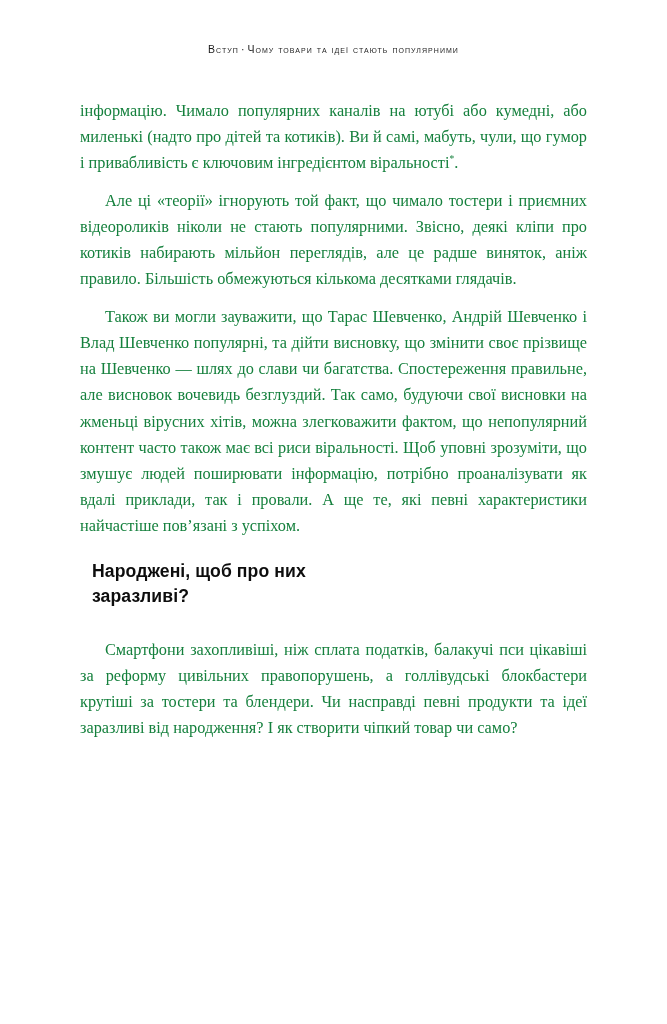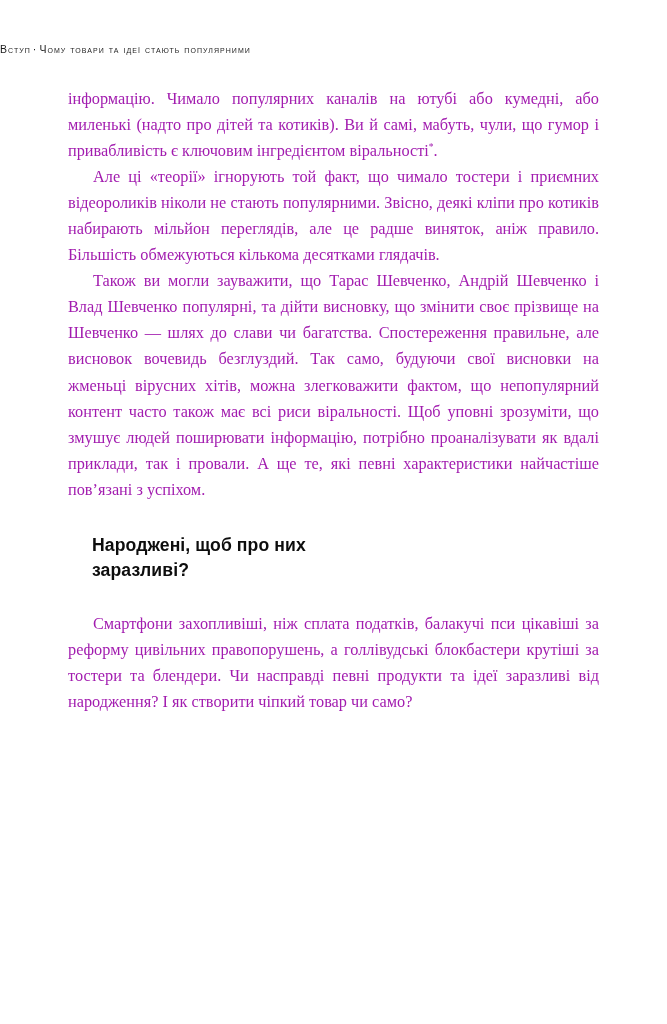--- a/index.html
+++ b/index.html
@@ -24,20 +24,21 @@
     height: 1024px;
     box-sizing: border-box;
   }
 
   
   .running-head {
     position: absolute;
     top: 43px;
     left: 0;
     width: 667px;
+    text-align: center;
     font-family: "Liberation Sans", "DejaVu Sans", sans-serif;
     font-size: 10.5px;
     font-weight: 400;
     letter-spacing: 1.05px;
     color: #1b1b1b;
     font-variant: small-caps;
     text-transform: none;
     white-space: nowrap;
   }
   .running-head .sep {
@@ -47,27 +48,27 @@
 
   
   .textblock {
     position: absolute;
     left: 68px;
     top: 86px;
     width: 531px;
   }
 
   p.body {
-    margin: 0;
+    margin: 12px;
     font-size: 16.3px;
     line-height: 26.05px;
     text-align: justify;
     text-justify: inter-word;
     hyphens: manual;
-    color: #a21caf;
+    color: #15803d;
     font-weight: 400;
   }
   p.body.indent {
     text-indent: 25px;
   }
 
   sup.fn {
     font-size: 9.5px;
     vertical-align: super;
     line-height: 0;
@@ -80,21 +81,21 @@
     font-family: "Liberation Sans", "DejaVu Sans", sans-serif;
     font-size: 17.6px;
     line-height: 25.5px;
     font-weight: 700;
     color: #0d0d0d;
     letter-spacing: 0.1px;
     width: 300px;
   }
 
   .heading-wrap {
-    margin-top: 30px;
+    margin-top: 20px;
     margin-bottom: 27px;
     padding-left: 24px;
   }
 </style>
 </head>
 <body>
 
 <div class="page">
 
   <div class="running-head">

